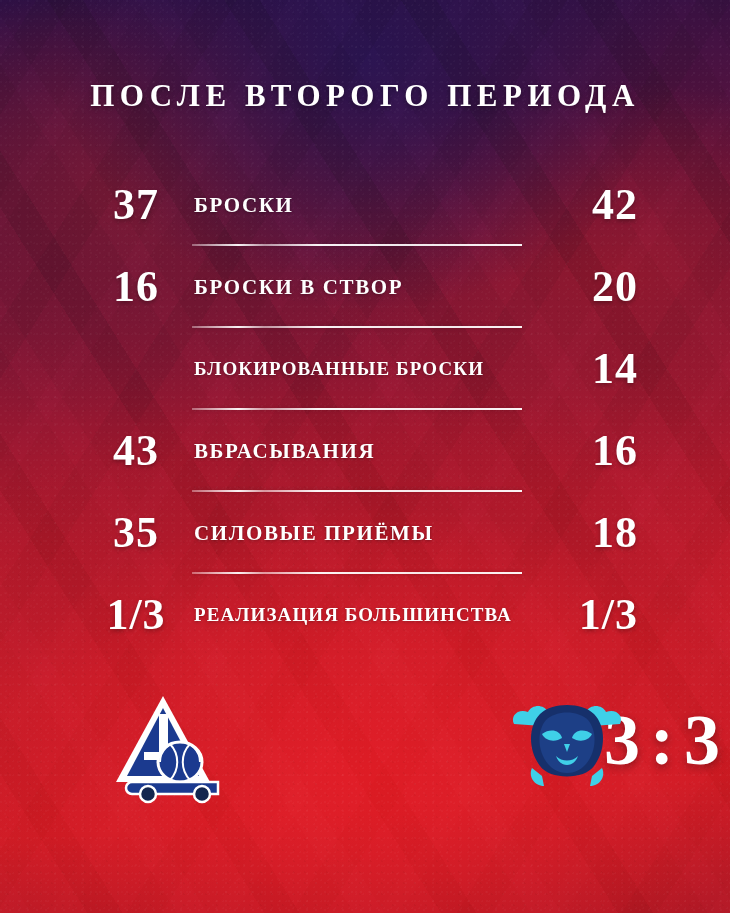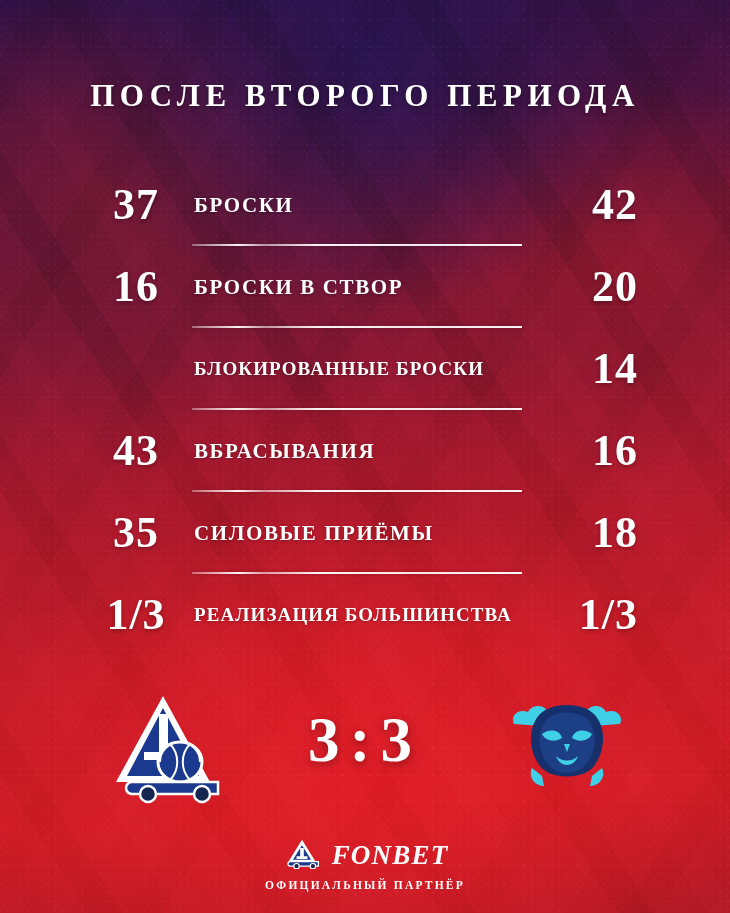--- a/index.html
+++ b/index.html
@@ -145,22 +145,22 @@
   .scoreline {
     position: absolute;
     top: 676px;
     left: 0;
     right: 0;
     height: 140px;
   }
   .score {
     position: absolute;
     left: 0; right: 0; top: 0;
-    text-align: center;
-    font-size: 63px;
+    text-align: right;
+    font-size: 72px;
     font-weight: bold;
     letter-spacing: 10px;
     line-height: 128px;
     text-shadow: 0 3px 8px rgba(0,0,0,0.35);
   }
   .team-logo {
     position: absolute;
     top: 14px;
     width: 130px;
     height: 115px;
@@ -278,31 +278,15 @@
           <path d="M90 44 C82 38 72 40 70 48 C76 52 86 52 90 44 Z" fill="#3fd0e8"></path>
           <path d="M54 66 C60 72 70 72 76 66 C72 78 58 78 54 66 Z" fill="#3fd0e8"></path>
           <path d="M62 54 L68 54 L65 62 Z" fill="#3fd0e8"></path>
           <path d="M30 78 C26 86 32 96 42 96 L40 86 Z" fill="#3fd0e8"></path>
           <path d="M100 78 C104 86 98 96 88 96 L90 86 Z" fill="#3fd0e8"></path>
         </svg>
       </div>
 
     </div>
 
-    <div class="footer">
-      <div class="fb-row">
-        <span>
-          <svg viewBox="0 0 44 34" width="40" height="31" aria-hidden="true">
-            <path d="M22 2 L37 26 L7 26 Z" fill="#ffffff"></path>
-            <path d="M22 8 L32 24 L12 24 Z" fill="#1b3a8f"></path>
-            <path d="M20 11 L20 20 L16 20 L16 23 L28 23 L28 20 L24 20 L24 11 Z" fill="#ffffff"></path>
-            <path d="M9 26 L40 26 L40 31 L9 31 a2.5 2.5 0 0 1 0 -5 Z" fill="#1b3a8f" stroke="#ffffff" stroke-width="1.4"></path>
-            <circle cx="16" cy="31" r="3" fill="#14264f" stroke="#ffffff" stroke-width="1.3"></circle>
-            <circle cx="34" cy="31" r="3" fill="#14264f" stroke="#ffffff" stroke-width="1.3"></circle>
-          </svg>
-        </span>
-        <span class="fb-word">FONBET</span>
-      </div>
-      <div class="fb-sub">ОФИЦИАЛЬНЫЙ ПАРТНЁР</div>
-    </div>
 
   </div>
 </div>
 
 </body></html>

